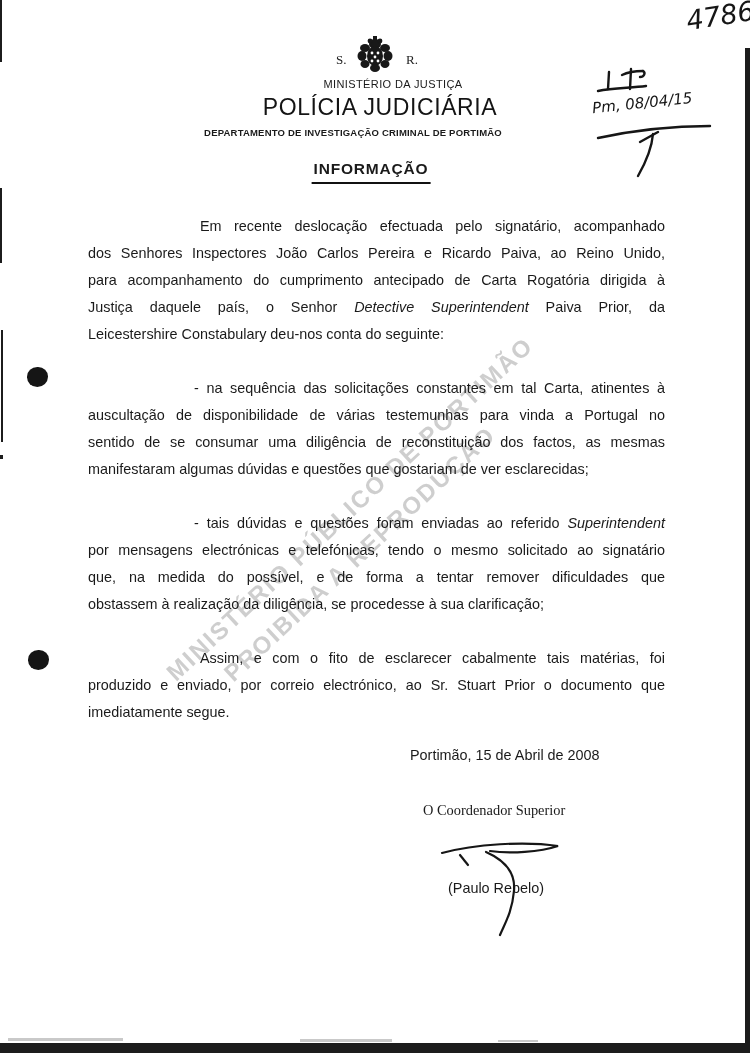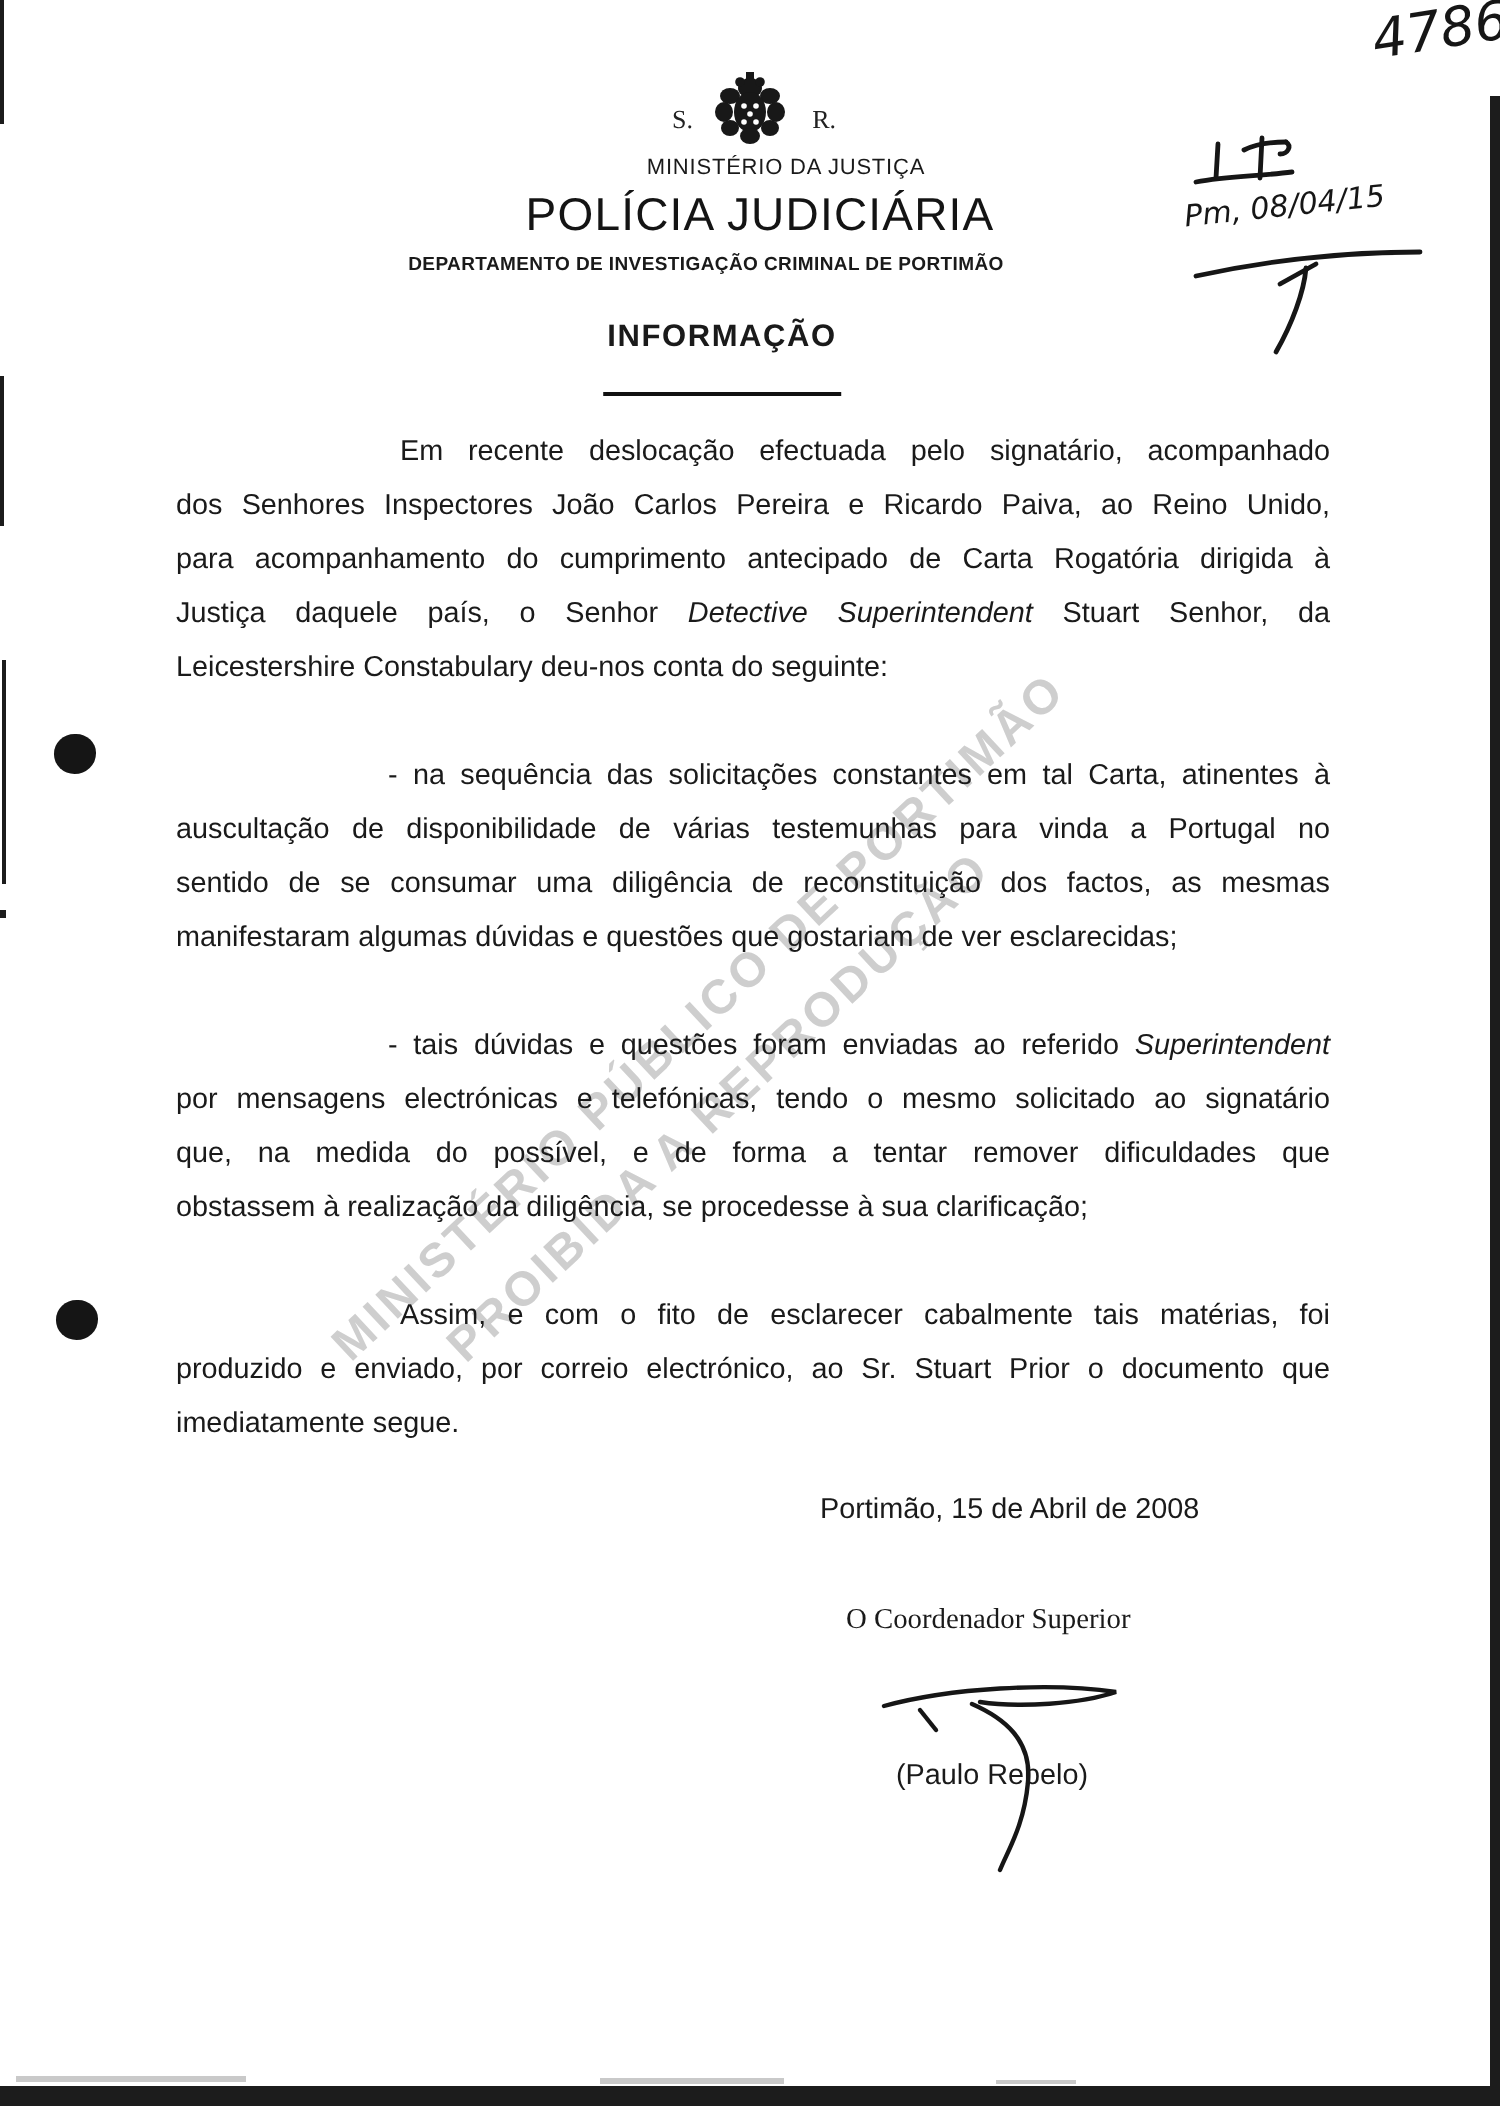--- a/index.html
+++ b/index.html
@@ -11,23 +11,23 @@
   .emblem{position:absolute;left:330px;top:40px;width:90px;height:38px;}
   .emblem .sr{position:absolute;top:12px;font-family:"Liberation Serif",serif;font-size:13px;color:#222;}
   .emblem .s{left:6px;} .emblem .r{right:2px;}
   .emblem svg{position:absolute;left:22px;top:-4px;}
   .ministry{position:absolute;left:393px;top:78px;transform:translateX(-50%);
     font-size:11px;font-weight:normal;letter-spacing:.4px;white-space:nowrap;}
   .org{position:absolute;left:380px;top:94px;transform:translateX(-50%);
     font-size:23px;letter-spacing:.6px;white-space:nowrap;color:#141414;}
   .department{position:absolute;left:342px;top:127px;transform:translateX(-50%);
     font-size:9.5px;font-weight:bold;letter-spacing:.2px;white-space:nowrap;padding-left:22px;}
-  .doctype{position:absolute;left:361px;top:160px;transform:translateX(-50%);
+  .doctype{position:absolute;left:371px;top:160px;transform:translateX(-50%);
     font-size:15.5px;font-weight:bold;letter-spacing:.8px;white-space:nowrap;
-    border-bottom:2px solid #111;padding:0 2px 18px 2px;}
+    border-bottom:2px solid #111;padding:0 2px 4px 2px;}
   
   .wm{position:absolute;z-index:1;color:#c6c6c6;font-size:24px;font-weight:bold;
     letter-spacing:2px;white-space:nowrap;text-align:center;opacity:.85;}
   .wm1{left:70px;top:495px;width:560px;transform:rotate(-43deg);transform-origin:center;}
   .wm2{left:150px;top:540px;width:420px;transform:rotate(-43deg);transform-origin:center;}
   
   .bodytext{position:absolute;left:88px;top:213px;width:577px;z-index:2;
     font-size:14.4px;line-height:27px;}
   .para{margin:0 0 27px 0;}
   .line{text-align:left;}
@@ -117,21 +117,21 @@
       <path d="M68,14 L50,24"></path>
       <path d="M63,16 C62,28 56,44 48,58"></path>
     </g>
   </svg>
 
   <div class="bodytext">
       <div class="para">
         <div class="line just" style="text-indent: 112px;"><span>Em recente deslocação efectuada pelo signatário, acompanhado</span></div>
         <div class="line just"><span>dos Senhores Inspectores João Carlos Pereira e Ricardo Paiva, ao Reino Unido,</span></div>
         <div class="line just"><span>para acompanhamento do cumprimento antecipado de Carta Rogatória dirigida à</span></div>
-        <div class="line just"><span>Justiça daquele país, o Senhor </span><span class="it">Detective Superintendent</span><span> Stuart Senhor, da</span></div>
+        <div class="line just"><span>Justiça daquele país, o Senhor </span><span class="it">Detective Superintendent</span><span> Paiva Prior, da</span></div>
         <div class="line"><span>Leicestershire Constabulary deu-nos conta do seguinte:</span></div>
       </div>
       <div class="para">
         <div class="line just" style="text-indent: 106px;"><span>- na sequência das solicitações constantes em tal Carta, atinentes à</span></div>
         <div class="line just"><span>auscultação de disponibilidade de várias testemunhas para vinda a Portugal no</span></div>
         <div class="line just"><span>sentido de se consumar uma diligência de reconstituição dos factos, as mesmas</span></div>
         <div class="line"><span>manifestaram algumas dúvidas e questões que gostariam de ver esclarecidas;</span></div>
       </div>
       <div class="para">
         <div class="line just" style="text-indent: 106px;"><span>- tais dúvidas e questões foram enviadas ao referido </span><span class="it">Superintendent</span></div>

